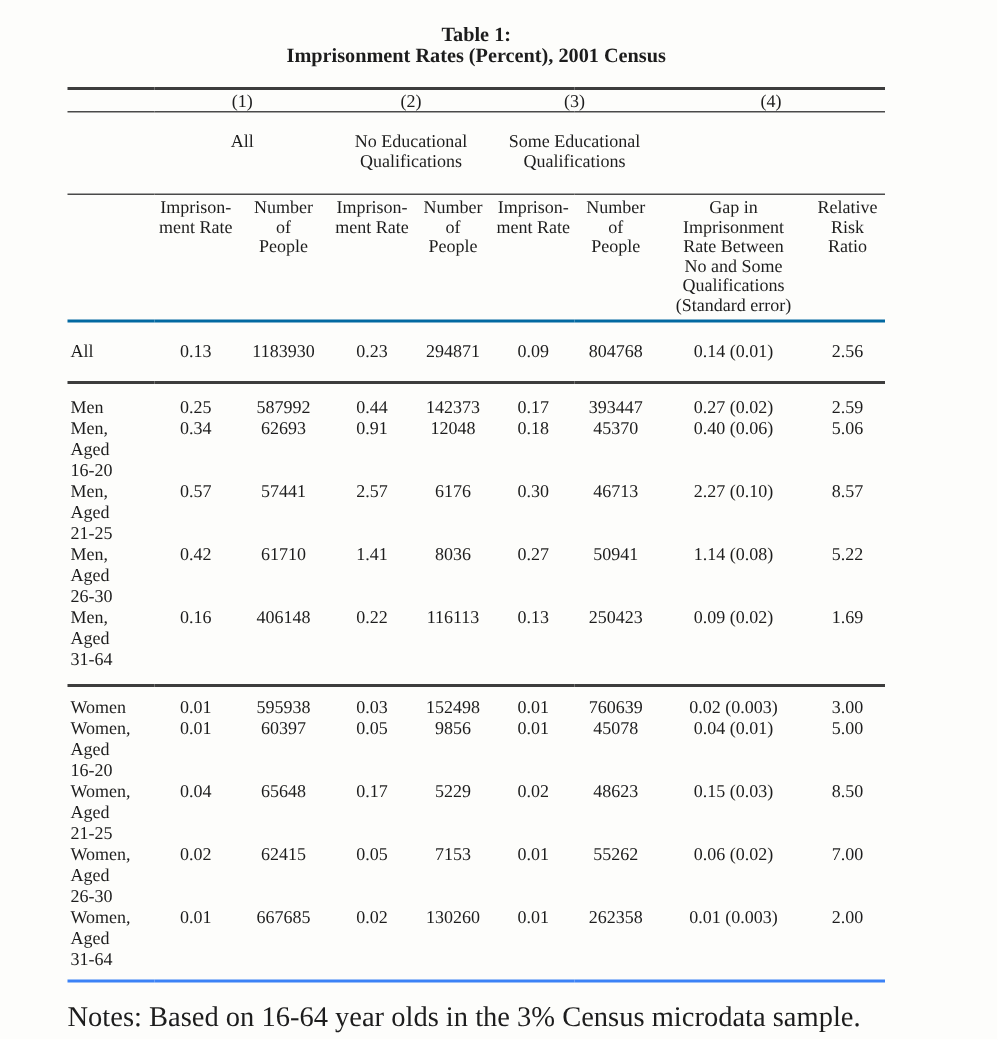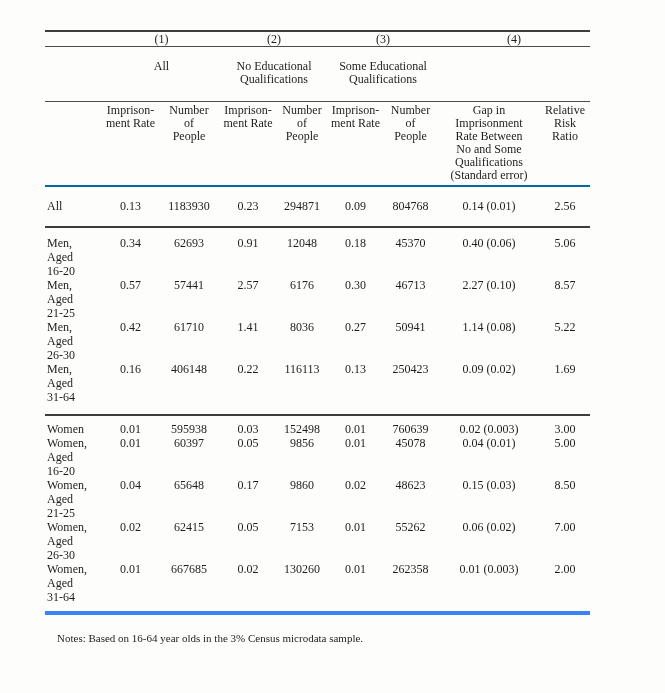--- a/index.html
+++ b/index.html
@@ -47,35 +47,39 @@
   tr.row-groups { border-bottom:1px solid #4a4a4a; }
   tr.row-groups td { padding:13px 0 15px 0; line-height:13px; white-space:pre-line; }
   tr.row-headers { border-bottom:2px solid #0369a1; }
   tr.row-headers td { white-space:pre-line; line-height:13px; padding:2px 0 3px 0; }
   
   tbody.sec-all   { border-bottom:2px solid #3d3d3d; }
   tbody.sec-all td { padding-top:12px; padding-bottom:13px; }
   tbody.sec-men   { border-bottom:2px solid #3d3d3d; }
   tbody.sec-men tr:first-child td { padding-top:8px; }
   tbody.sec-men tr:last-child td  { padding-bottom:10px; }
-  tbody.sec-women { border-bottom:4px solid #3b82f6; }
+  tbody.sec-women { border-bottom:2px solid #3b82f6; }
   tbody.sec-women tr:first-child td { padding-top:6px; }
   tbody.sec-women tr:last-child td  { padding-bottom:7px; }
   .notes {
-    margin-left:57px;
+    margin-left:45px;
     margin-top:16px;
-    font-size:11px;
+    font-size:19px;
     line-height:15px;
   }
 </style>
 </head>
 <body>
 
 <div class="page">
 
+  <div class="titleblock">
+    <div>Table 1:</div>
+    <div>Imprisonment Rates (Percent), 2001 Census</div>
+  </div>
 
   <table class="tbl">
     <colgroup>
       <col style="width:58px">
         <col style="width:55px">
         <col style="width:62px">
       <col style="width:56px">
         <col style="width:52px">
         <col style="width:55px">
       <col style="width:55px">
@@ -135,20 +139,31 @@
           <td>0.23</td>
           <td>294871</td>
           <td>0.09</td>
           <td>804768</td>
           <td>0.14 (0.01)</td>
           <td>2.56</td>
         </tr>
       </tbody>
     <tbody class="sec-men">
         <tr>
+          <td class="rowlabel">Men</td>
+          <td>0.25</td>
+          <td>587992</td>
+          <td>0.44</td>
+          <td>142373</td>
+          <td>0.17</td>
+          <td>393447</td>
+          <td>0.27 (0.02)</td>
+          <td>2.59</td>
+        </tr>
+        <tr>
           <td class="rowlabel">Men,
 Aged
 16-20</td>
           <td>0.34</td>
           <td>62693</td>
           <td>0.91</td>
           <td>12048</td>
           <td>0.18</td>
           <td>45370</td>
           <td>0.40 (0.06)</td>
@@ -219,21 +234,21 @@
           <td>0.04 (0.01)</td>
           <td>5.00</td>
         </tr>
         <tr>
           <td class="rowlabel">Women,
 Aged
 21-25</td>
           <td>0.04</td>
           <td>65648</td>
           <td>0.17</td>
-          <td>9860</td>
+          <td>5229</td>
           <td>0.02</td>
           <td>48623</td>
           <td>0.15 (0.03)</td>
           <td>8.50</td>
         </tr>
         <tr>
           <td class="rowlabel">Women,
 Aged
 26-30</td>
           <td>0.02</td>

